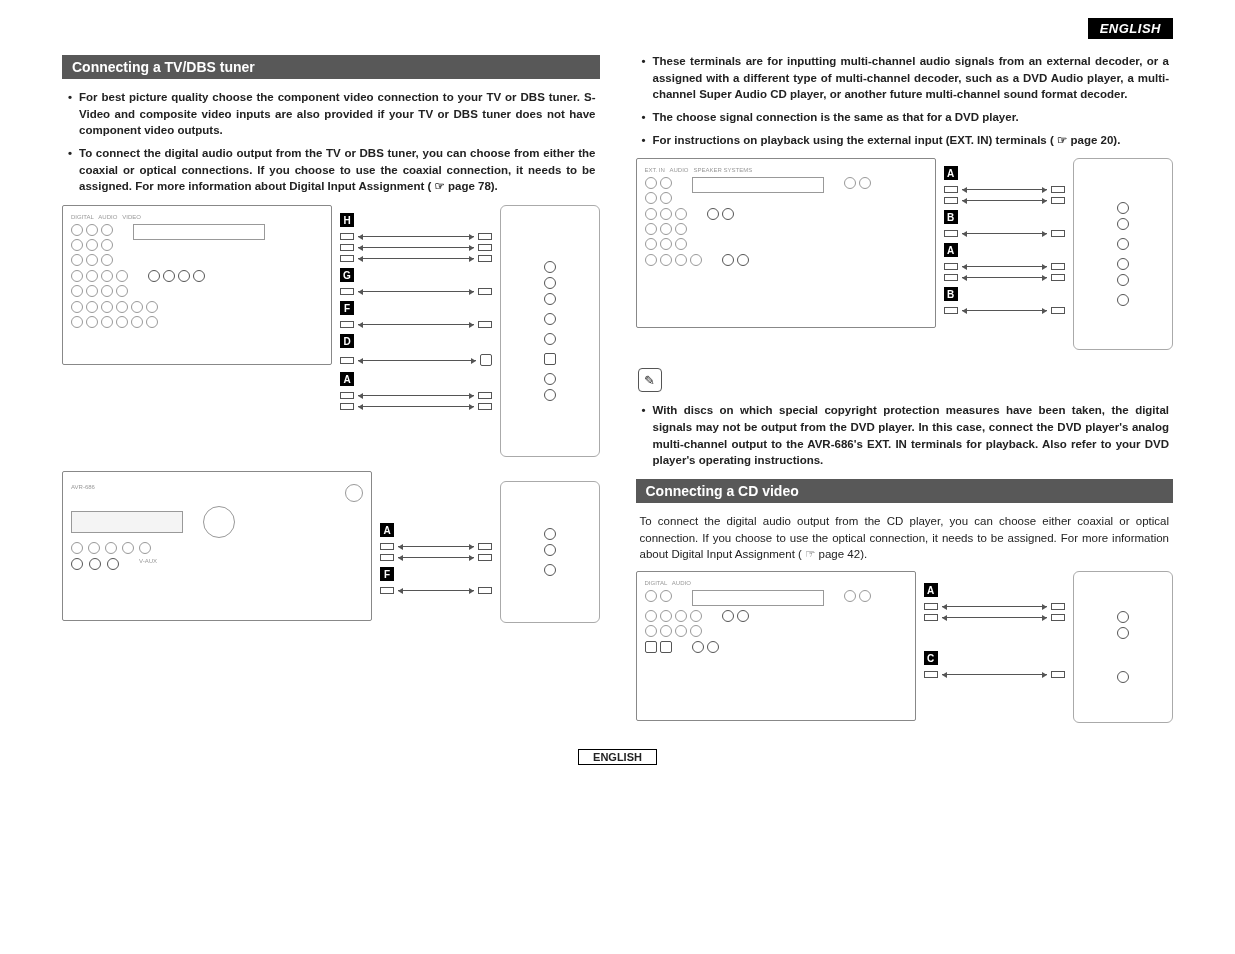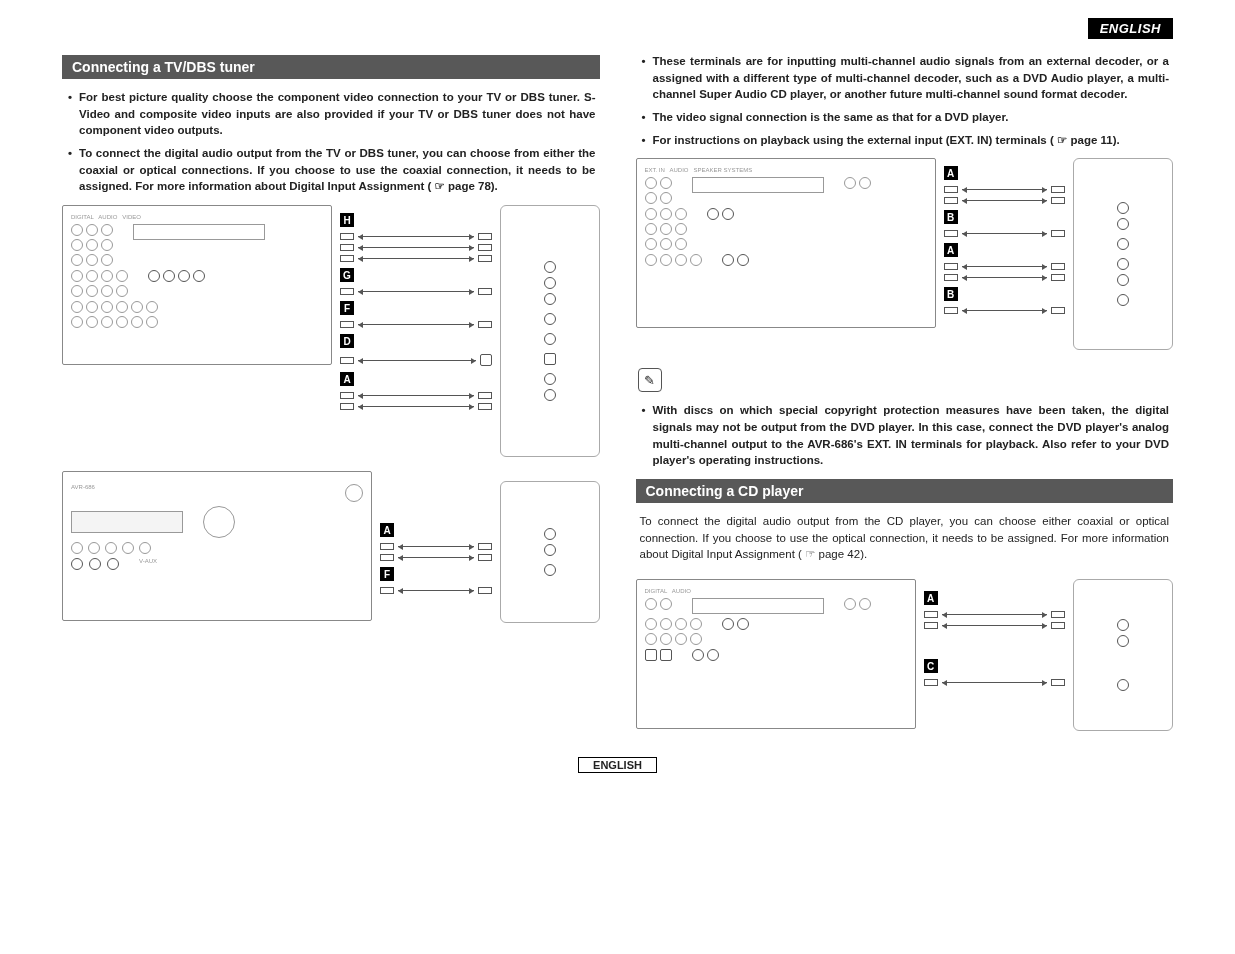--- a/index.html
+++ b/index.html
@@ -58,21 +58,21 @@
     text-align: justify;
     font-weight: bold;
   }
   ul.bullets > li::before {
     content: "•";
     position: absolute;
     left: 0;
     top: 0;
   }
   p.body {
-    margin: 6px 0 16px 0;
+    margin: 6px 0 8px 0;
     padding: 0 4px;
     line-height: 1.45;
     text-align: justify;
   }
   .diagram {
     border: none;
     margin: 8px 0 14px 0;
     display: flex;
     align-items: flex-start;
     gap: 8px;
@@ -394,22 +394,22 @@
         </div>
       </div>
 
     </div>
 
     <div class="col">
 
 
       <ul class="bullets">
         <li>These terminals are for inputting multi-channel audio signals from an external decoder, or a assigned with a different type of multi-channel decoder, such as a DVD Audio player, a multi-channel Super Audio CD player, or another future multi-channel sound format decoder.</li>
-        <li>The video signal connection is the same as that for a DVD player.</li>
-        <li>For instructions on playback using the external input (EXT. IN) terminals ( ☞ page 11).</li>
+        <li>The choose signal connection is the same as that for a DVD player.</li>
+        <li>For instructions on playback using the external input (EXT. IN) terminals ( ☞ page 20).</li>
       </ul>
 
       
       <div class="diagram">
         <div class="panel-box back" style="width:300px;height:170px;">
           <div class="mini-text">EXT. IN &nbsp; AUDIO &nbsp; SPEAKER SYSTEMS</div>
           <div class="panel-row">
             <div style="display:grid;grid-template-columns:repeat(2,1fr);gap:3px;">
               <div class="jack"></div>
                 <div class="jack"></div>
@@ -502,21 +502,21 @@
             </div>
           <div class="term"></div>
         </div>
       </div>
 
       <div class="note-icon">✎</div>
       <ul class="bullets">
         <li>With discs on which special copyright protection measures have been taken, the digital signals may not be output from the DVD player. In this case, connect the DVD player's analog multi-channel output to the AVR-686's EXT. IN terminals for playback. Also refer to your DVD player's operating instructions.</li>
       </ul>
 
-      <div class="section-header">Connecting a CD player</div>
+      <div class="section-header">Connecting a CD video</div>
 
       <p class="body">To connect the digital audio output from the CD player, you can choose either coaxial or optical connection. If you choose to use the optical connection, it needs to be assigned. For more information about Digital Input Assignment ( ☞ page 42).</p>
 
       
       <div class="diagram">
         <div class="panel-box back" style="width:280px;height:150px;">
           <div class="mini-text">DIGITAL &nbsp; AUDIO</div>
           <div class="panel-row">
             <div style="display:flex;gap:3px;">
               <div class="jack"></div>

